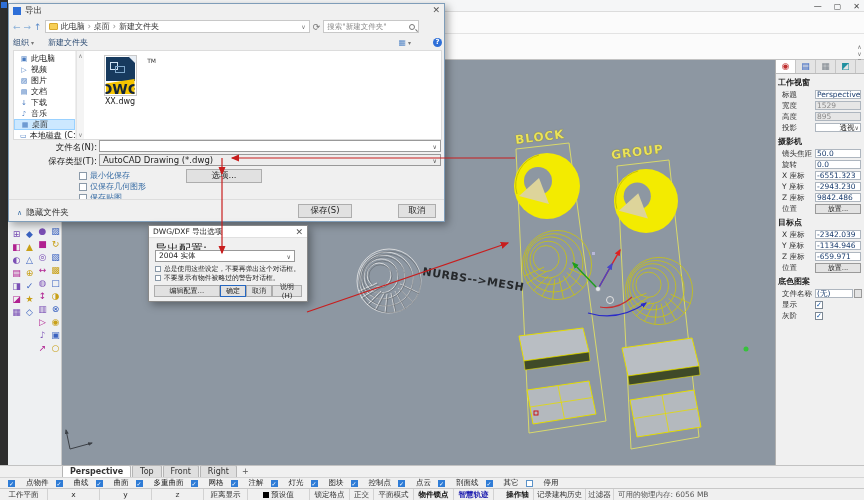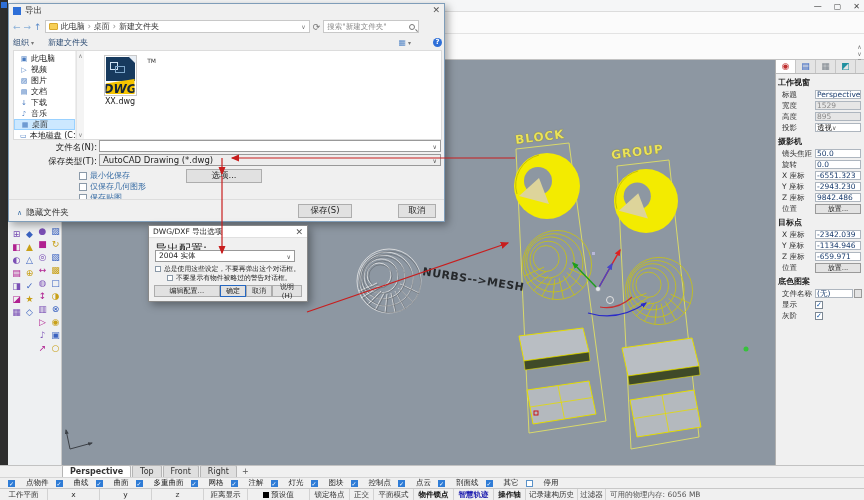--- a/index.html
+++ b/index.html
@@ -38,21 +38,21 @@
   
   #right-panel { left:775px; top:60px; width:89px; height:405px; background:#f0f0f0; border-left:1px solid #b0b0b0; font-size:7.5px; }
   #panel-tabs { display:flex; height:14px; border-bottom:1px solid #bbb; background:#e4e4e4; }
   .panel-tab { width:20px; text-align:center; line-height:13px; font-size:9px; border-right:1px solid #c6c6c6; cursor:pointer; }
   .panel-tab.active { background:#fff; }
   .psec-title { font-weight:bold; font-size:8px; padding:3px 2px 1px 2px; color:#222; }
   .prow { display:flex; align-items:center; height:11px; padding-left:6px; }
   .plabel { width:33px; color:#333; white-space:nowrap; overflow:hidden; }
   .pfield { width:46px; height:9px; background:#fff; border:1px solid #aeb6bf; color:#1a3d6e; padding:0 1px; line-height:8px; white-space:nowrap; overflow:hidden; }
   .pfield.ro { background:#e6e6e6; color:#8a8a8a; }
-  .pfield.dd { display:flex; justify-content:flex-start; color:#222; }
+  .pfield.dd { display:flex; justify-content:flex-end; color:#222; }
   .pfield .ddarrow { color:#555; font-size:6px; }
   .pbtn { width:46px; height:10px; background:#e3e3e3; border:1px solid #9a9a9a; text-align:center; line-height:8px; font-size:7px; cursor:pointer; }
   .pcheck { width:8px; height:8px; border:1px solid #7c8793; background:#fff; font-size:7px; line-height:7px; text-align:center; color:#1558a8; cursor:pointer; }
   .browse-mini { width:8px; height:9px; border:1px solid #9a9a9a; background:#e3e3e3; margin-left:1px; cursor:pointer; }
 
   
   #vp-tabs { left:0; top:465px; width:864px; height:12px; background:#f0f0f0; border-top:1px solid #c2c2c2; display:flex; align-items:flex-end; padding-left:62px; font-size:8px; }
   .vp-tab { padding:1px 7px; border:1px solid #b5b5b5; border-bottom:none; background:#dfdfdf; margin-right:1px; border-radius:2px 2px 0 0; cursor:pointer; color:#333; }
   .vp-tab.active { background:#fff; font-weight:bold; }
   .vp-tab-plus { padding:1px 4px; color:#555; cursor:pointer; font-size:8px; }
@@ -98,21 +98,21 @@
   .nav-item.selected { background:#cce8ff; border:1px solid #99d1ff; }
   #ed-nav-scroll { width:8px; background:#f4f4f4; border-left:1px solid #e4e4e4; display:flex; flex-direction:column; justify-content:space-between; align-items:center; color:#888; font-size:6px; padding:1px 0; }
   #ed-files { flex:1; position:relative; }
   #file-item { position:absolute; left:8px; top:4px; width:56px; text-align:center; cursor:pointer; }
   .dwg-icon { position:relative; width:33px; height:41px; margin:0 auto; background:#fff; border:1px solid #c9c9c9; }
   .dwg-top { position:absolute; left:1px; top:1px; right:1px; height:24px; background:#173a5e; }
   .dwg-top .bp1 { position:absolute; left:4px; top:5px; width:8px; height:8px; border:1px solid #cfe3f5; }
   .dwg-top .bp2 { position:absolute; left:9px; top:9px; width:10px; height:7px; border:1px solid #7fa8cc; }
   .dwg-fold { position:absolute; right:0; top:0; width:0; height:0; border-left:8px solid transparent; border-top:8px solid #e8eef5; }
   .dwg-bottom { position:absolute; left:1px; bottom:1px; right:1px; height:15px; background:#f5c400; clip-path:polygon(0 30%,100% 0,100% 100%,0 100%); display:flex; align-items:flex-end; justify-content:center; }
-  .dwg-bottom span { font-size:12px; font-weight:bold; color:#14253a; line-height:10px;font-style:italic; }
+  .dwg-bottom span { font-size:14px; font-weight:bold; color:#14253a; line-height:10px; }
   .tm-mark { position:absolute; right:4px; top:0; font-size:6px; color:#333; }
   .file-label { font-size:8px; color:#222; margin-top:1px; }
   .ed-row { position:absolute; display:flex; align-items:center; }
   .ed-label { font-size:8.5px; color:#222; text-align:right; }
   .combo { background:#fff; border:1px solid #999; height:12px; display:flex; align-items:center; justify-content:space-between; padding:0 3px; font-size:8.5px; }
   .combo.gray { background:#ededed; }
   .combo .ddarrow { font-size:6px; color:#555; }
   .ed-check { display:flex; align-items:center; gap:3px; font-size:8px; color:#3a6ea5; cursor:pointer; }
   .cbox { width:8px; height:8px; border:1px solid #8a99a8; background:#fff; }
   .btn { background:#e1e1e1; border:1px solid #adadad; font-size:8.5px; text-align:center; cursor:pointer; display:flex; align-items:center; justify-content:center; color:#222; }
@@ -461,21 +461,21 @@
     <div class="scell" style="width:44px;">距离显示</div>
     <div class="scell" style="width:62px;">
         <span class="swatch"></span>
         <span>预设值</span>
       </div>
     <div class="scell stoggle" style="width:40px;">锁定格点</div>
     <div class="scell stoggle" style="width:24px;">正交</div>
     <div class="scell stoggle" style="width:40px;">平面模式</div>
     <div class="scell stoggle active" style="width:40px;">物件锁点</div>
     <div class="scell stoggle active blue" style="width:40px;">智慧轨迹</div>
-    <div class="scell stoggle active" style="width:32px;">操作轴</div>
+    <div class="scell stoggle active" style="width:32px;margin-left:8px;">操作轴</div>
     <div class="scell stoggle" style="width:52px;">记录建构历史</div>
     <div class="scell stoggle" style="width:28px;">过滤器</div>
     <div class="scell mem">可用的物理内存: 6056 MB</div>
   </div>
 
   <div class="abs" id="export-dialog">
     <div id="ed-title">
       <span class="dlg-ico"></span>
       <span class="dlg-text">导出</span>
       <span class="dlg-close">✕</span>
@@ -618,21 +618,21 @@
     </div>
     <div id="dwg-scheme-label">导出配置:</div>
     <div class="combo" id="dwg-combo">
       <span>2004 实体</span>
       <span class="ddarrow">∨</span>
     </div>
     <div class="dwg-check" style="left:6px; top:40px;text-align:right;">
         <span class="cbox"></span>
         <span>总是使用这些设定，不要再弹出这个对话框。</span>
       </div>
-    <div class="dwg-check" style="left:6px; top:49px;margin-left:12px;">
+    <div class="dwg-check" style="left:6px; top:49px;">
         <span class="cbox"></span>
         <span>不要显示有物件被略过的警告对话框。</span>
       </div>
     <div id="dwg-btns">
       <div class="btn" id="dwg-btn-edit">编辑配置...</div>
       <div class="btn" id="dwg-btn-ok">确定</div>
       <div class="btn" id="dwg-btn-cancel">取消</div>
       <div class="btn" id="dwg-btn-help">说明(H)</div>
     </div>
   </div>

